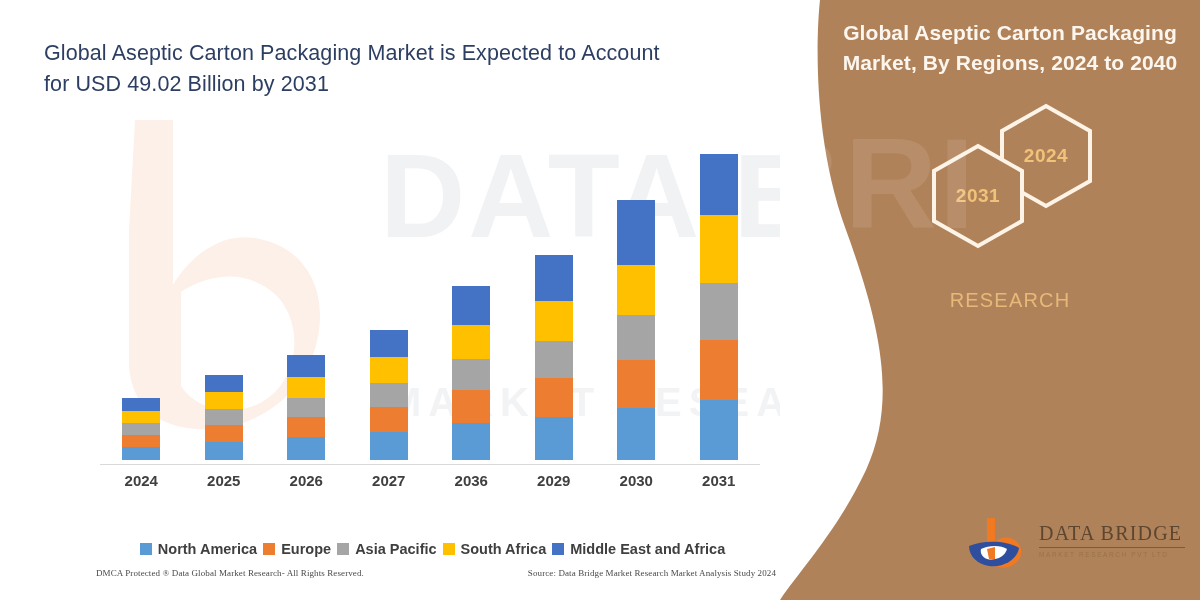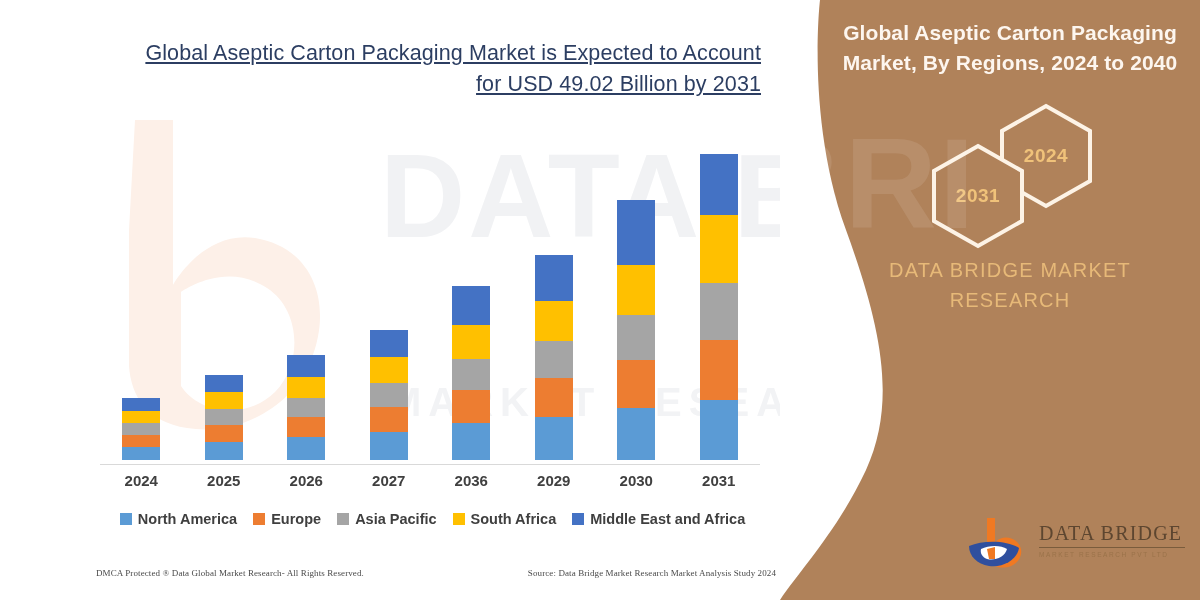--- a/index.html
+++ b/index.html
@@ -194,29 +194,28 @@
     left: 95px;
     top: 110px;
     width: 260px;
     height: 330px;
     pointer-events: none;
   }
 
   .headline {
     position: absolute;
     top: 38px;
-    left: 71px;
+    left: 44px;
     width: 690px;
-    text-align: right;
+    text-align: left;
     color: #2c3e62;
     font-size: 21.5px;
     line-height: 31px;
     letter-spacing: 0.1px;
     z-index: 4;
-    text-decoration: underline;
   }
 
   
   .chart {
     position: absolute;
     left: 100px;
     top: 140px;
     width: 660px;
     height: 325px;
     z-index: 4;
@@ -268,26 +267,26 @@
     width: 82px;
     text-align: center;
     font-size: 15px;
     font-weight: 700;
     color: #404040;
   }
 
   .legend {
     position: absolute;
     left: 100px;
-    top: 511px;
+    top: 541px;
     width: 665px;
     display: flex;
     align-items: center;
     justify-content: center;
-    gap: 16px;
+    gap: 6px;
     z-index: 4;
   }
   .legend-item {
     display: flex;
     align-items: center;
     gap: 6px;
     font-size: 14.5px;
     font-weight: 700;
     color: #3f3f3f;
     white-space: nowrap;
@@ -474,21 +473,20 @@
         </div>
         <div class="hex hex-2031">
           <svg viewBox="0 0 96 108">
             <polygon points="48,4 92,29 92,79 48,104 4,79 4,29" fill="#b0825a" stroke="#fdf3e6" stroke-width="4"></polygon>
           </svg>
           <div class="hex-label">2031</div>
         </div>
       </div>
 
       <div class="panel-brand">
-        <span>DATA BRIDGE MARKET</span>
         <br>
         <span>RESEARCH</span>
       </div>
     </div>
 
     <div class="dbmr-logo">
       <svg class="dbmr-mark" viewBox="0 0 72 58">
         <path d="M26 2 L34 2 L34 26 C40 20 50 20 56 26 C64 34 60 46 50 50 C40 54 30 50 26 42 Z" fill="#f07922"></path>
         <path d="M8 30 C22 24 46 24 58 32 C56 44 42 52 28 50 C16 48 8 40 8 30 Z" fill="#2f4f9e"></path>
         <path d="M20 33 C28 29 40 29 46 33 C44 41 34 45 26 43 C21 41 19 37 20 33 Z" fill="#ffffff"></path>

